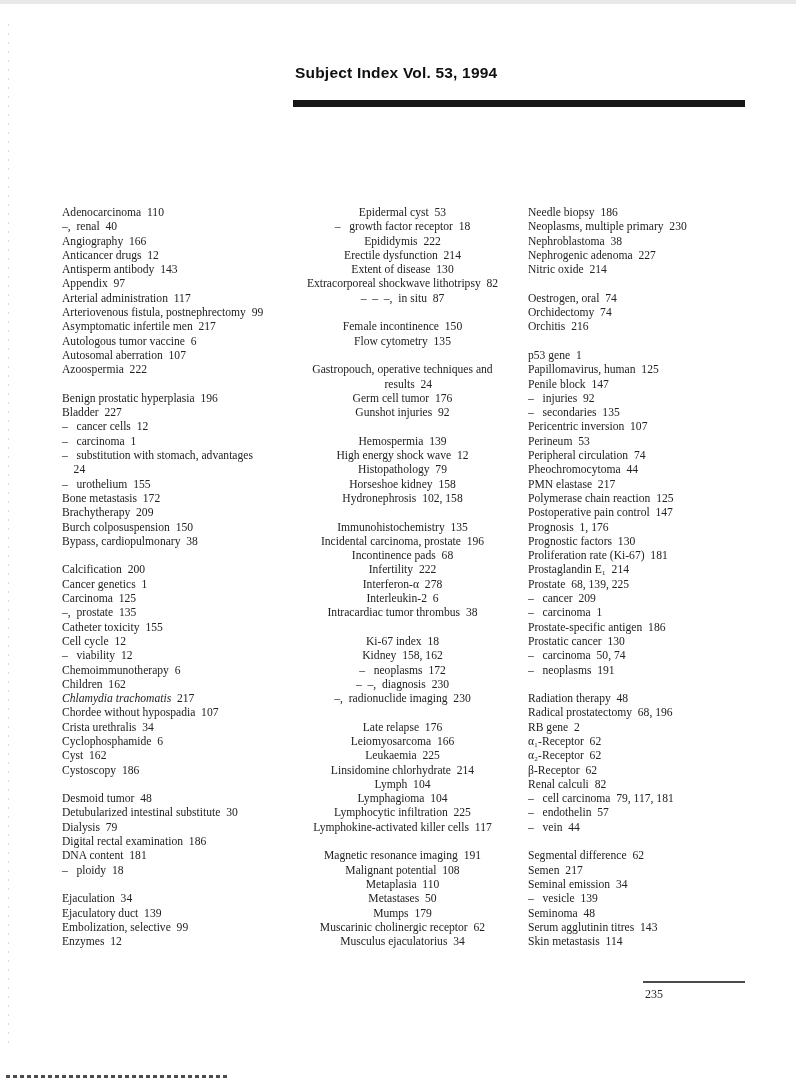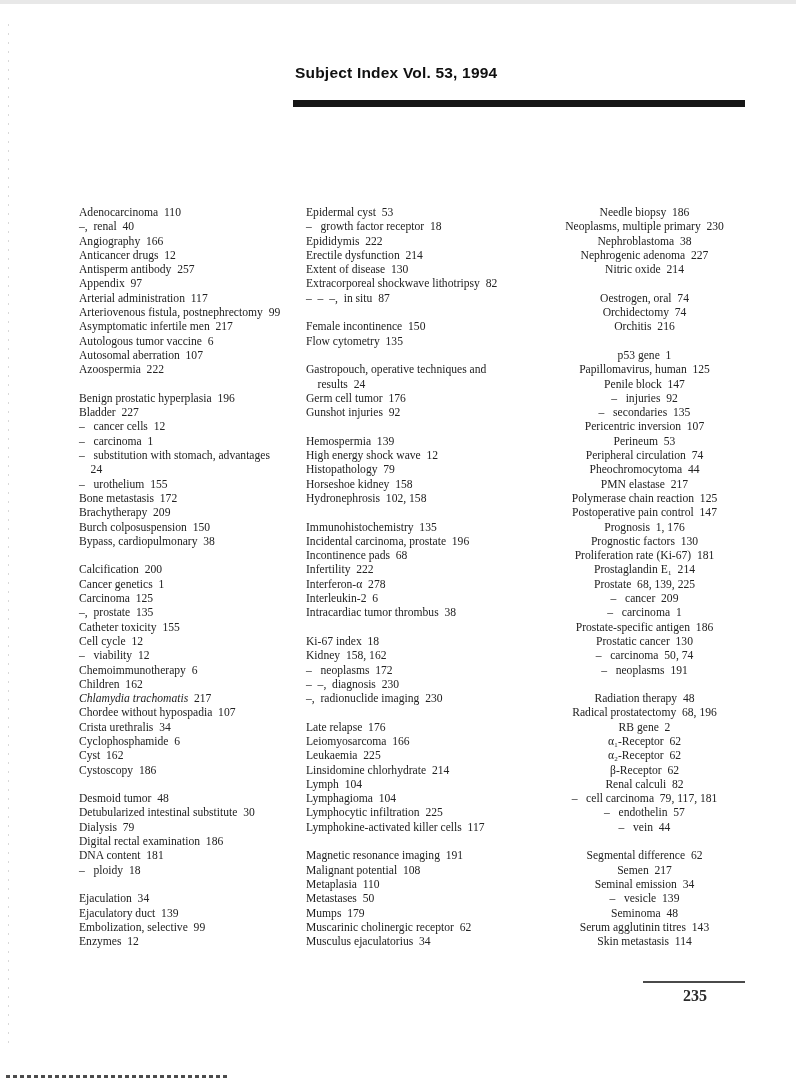--- a/index.html
+++ b/index.html
@@ -16,35 +16,35 @@
     position:absolute; left:295px; top:60px;
     font-family:"Liberation Sans","DejaVu Sans",sans-serif;
     font-weight:bold; font-size:15.5px; letter-spacing:0.2px; color:#101010;
     white-space:pre;
   }
   .title-rule {
     position:absolute; left:293px; top:96px;
     width:452px; height:7px; background:#161616;
   }
   .col { position:absolute; top:202px; width:233px; }
-  .col1 { left:79px; }
-  .col2 { left:306px; }
-  .col3 { left:528px;text-align:center; }
+  .col1 { left:62px; }
+  .col2 { left:286px;text-align:center; }
+  .col3 { left:528px; }
   .line {
     height:14.3px; line-height:14.3px;
     font-size:11.6px; white-space:pre; color:#222;
   }
   .it { font-style:italic; }
   .footer-rule {
     position:absolute; left:643px; top:977px;
     width:102px; height:2px; background:#4a4a4a;
   }
   .page-num {
     position:absolute; left:645px; top:983px; width:100px;
-    text-align:center; font-size:16px; color:#2a2a2a;font-weight:bold;
+    text-align:left; font-size:12px; color:#2a2a2a;
   }
   .edge-artifact-left {
     position:absolute; left:8px; top:20px; width:1px; height:1020px;
     background:repeating-linear-gradient(180deg,#d9d9d9 0 2px,transparent 2px 9px);
   }
   .edge-artifact-bottom {
     position:absolute; left:6px; top:1071px; width:222px; height:4px;
     background:repeating-linear-gradient(90deg,#4c4c4c 0 4px,transparent 4px 7px);
   }
 </style>
@@ -55,21 +55,21 @@
   <div class="edge-artifact-left"></div>
 
   <div class="title">Subject Index Vol. 53, 1994</div>
   <div class="title-rule"></div>
 
   <div class="col col1">
       <div class="line">Adenocarcinoma  110</div>
       <div class="line">–,  renal  40</div>
       <div class="line">Angiography  166</div>
       <div class="line">Anticancer drugs  12</div>
-      <div class="line">Antisperm antibody  257</div>
+      <div class="line">Antisperm antibody  143</div>
       <div class="line">Appendix  97</div>
       <div class="line">Arterial administration  117</div>
       <div class="line">Arteriovenous fistula, postnephrectomy  99</div>
       <div class="line">Asymptomatic infertile men  217</div>
       <div class="line">Autologous tumor vaccine  6</div>
       <div class="line">Autosomal aberration  107</div>
       <div class="line">Azoospermia  222</div>
       <div class="line"> </div>
       <div class="line">Benign prostatic hyperplasia  196</div>
       <div class="line">Bladder  227</div>

